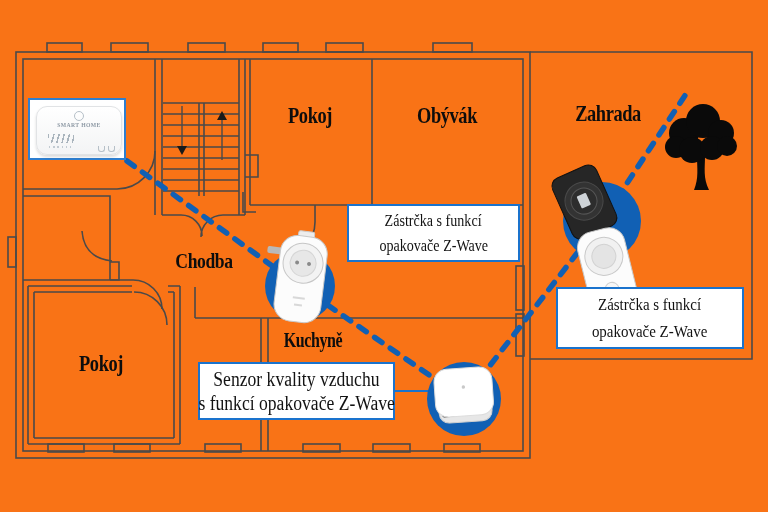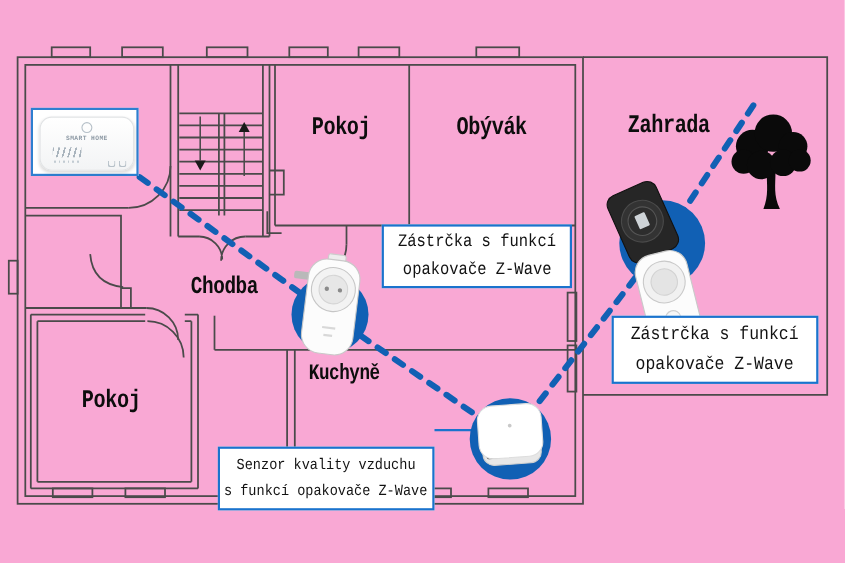--- a/index.html
+++ b/index.html
@@ -1,18 +1,18 @@
 <!DOCTYPE html>
 <html><head>
 <meta charset="utf-8">
 <style>
   html,body{margin:0;padding:0;background:#fff;}
   .stage{
-    position:relative;width:768px;height:512px;background:#f9a8d4;overflow:hidden;
-    font-family:Liberation Mono, monospace;
+    position:relative;width:768px;height:512px;background:#f97316;overflow:hidden;
+    font-family:Liberation Serif, serif;
   }
   .stage svg{position:absolute;left:0;top:0;}
   
   .room-label{
     position:absolute;font-weight:700;color:#0d0d0d;white-space:nowrap;
     transform:translate(-50%,-50%) scaleX(.8);letter-spacing:-.5px;
   }
   .rl-pokoj-top{left:310px;top:116px;font-size:23px;}
   .rl-obyvak{left:447px;top:116px;font-size:23px;}
   .rl-zahrada{left:608px;top:114px;font-size:23px;}
@@ -21,21 +21,21 @@
   .rl-pokoj-bottom{left:101px;top:364px;font-size:23px;}
   
   .callout{
     position:absolute;background:#fff;border:2px solid #1a73cd;color:#121212;
     display:flex;flex-direction:column;align-items:center;justify-content:center;
     text-align:left;box-sizing:border-box;
   }
   .callout .line{display:block;white-space:nowrap;transform:scaleX(.88);}
   .co-kitchen{left:347px;top:204px;width:173px;height:58px;font-size:16px;line-height:25px;}
   .co-garden{left:556px;top:287px;width:188px;height:62px;font-size:17px;line-height:27px;}
-  .co-sensor{left:198px;top:362px;width:197px;height:58px;font-size:14px;line-height:24px;margin-top:44px;}
+  .co-sensor{left:198px;top:362px;width:197px;height:58px;font-size:20px;line-height:24px;}
   
   .hub-box{
     position:absolute;left:28px;top:98px;width:98px;height:62px;
     border:2px solid #2e7fd0;background:#fff;box-sizing:border-box;
   }
   .hub-device{
     position:absolute;left:6px;top:6px;width:84px;height:47px;
     background:linear-gradient(#ffffff,#f3f4f5);border:1px solid #e1e3e5;border-radius:11px;
     box-shadow:0 2px 3px rgba(0,0,0,.14);
   }

